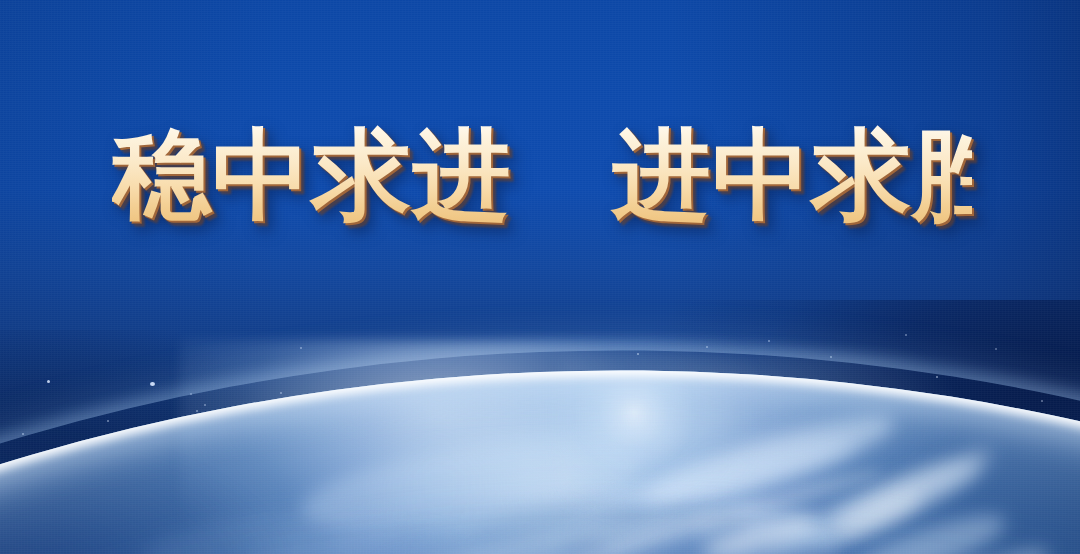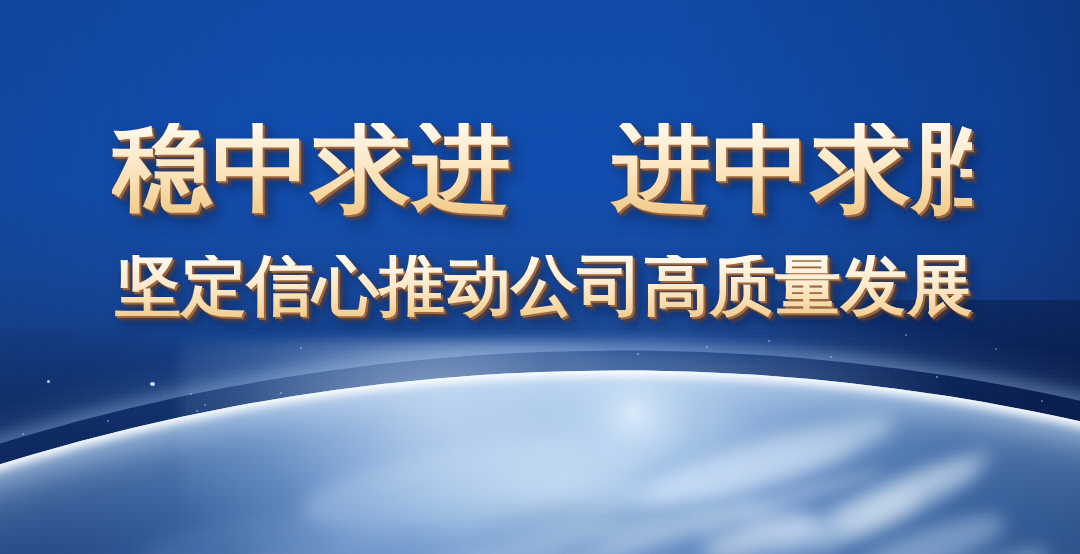--- a/index.html
+++ b/index.html
@@ -1,18 +1,18 @@
 <!DOCTYPE html>
 <html><head>
 <meta charset="utf-8">
 <style>
   html,body{margin:0;padding:0;background:#06204a;}
   #banner{
     position:relative;width:1080px;height:554px;overflow:hidden;
-    font-family:Liberation Mono, monospace;
+    font-family:Liberation Sans, sans-serif;
     background:#0d49a8;
   }
 
   
   .sky-base{
     position:absolute;inset:0;
     background:
       linear-gradient(180deg,
         #0c47a6 0%,
         #0d4aac 18%,
@@ -280,16 +280,15 @@
 
   <div class="sun-haze"></div>
   <div class="sun-haze2"></div>
   <div class="earth-shade"></div>
   <div class="limb-glow"></div>
 
   <div class="grain"></div>
 
   <div class="text-wrap">
     <div class="headline">稳中求进　进中求胜</div>
-    <div class="subhead">坚定信心推动公司高质量发展</div>
   </div>
 
 </div>
 
 </body></html>

